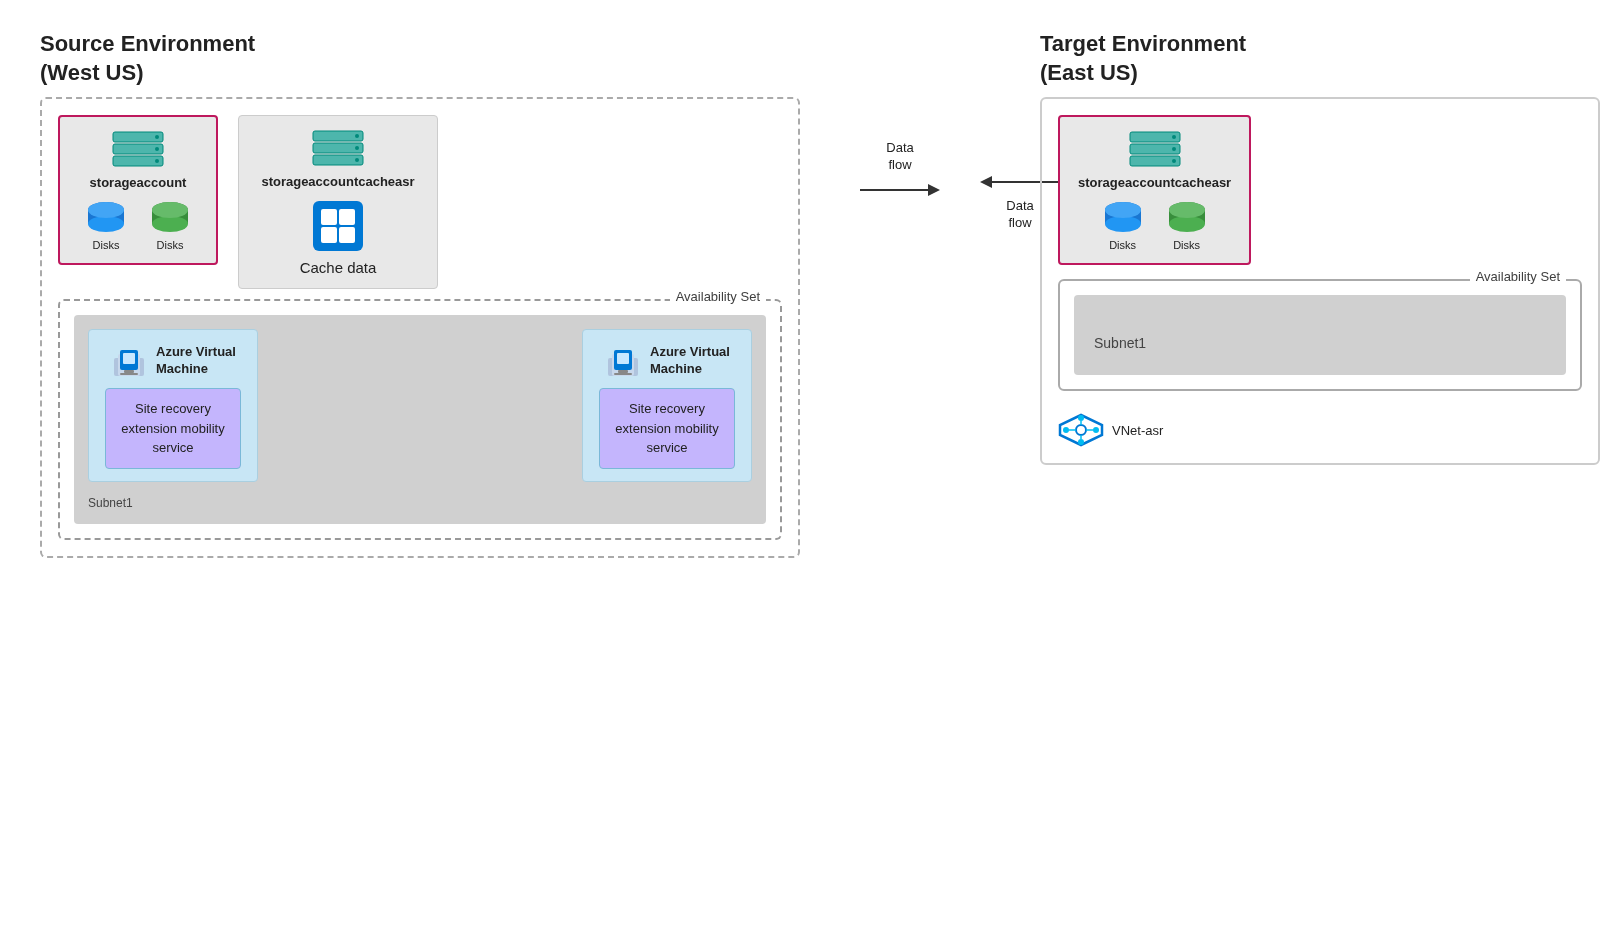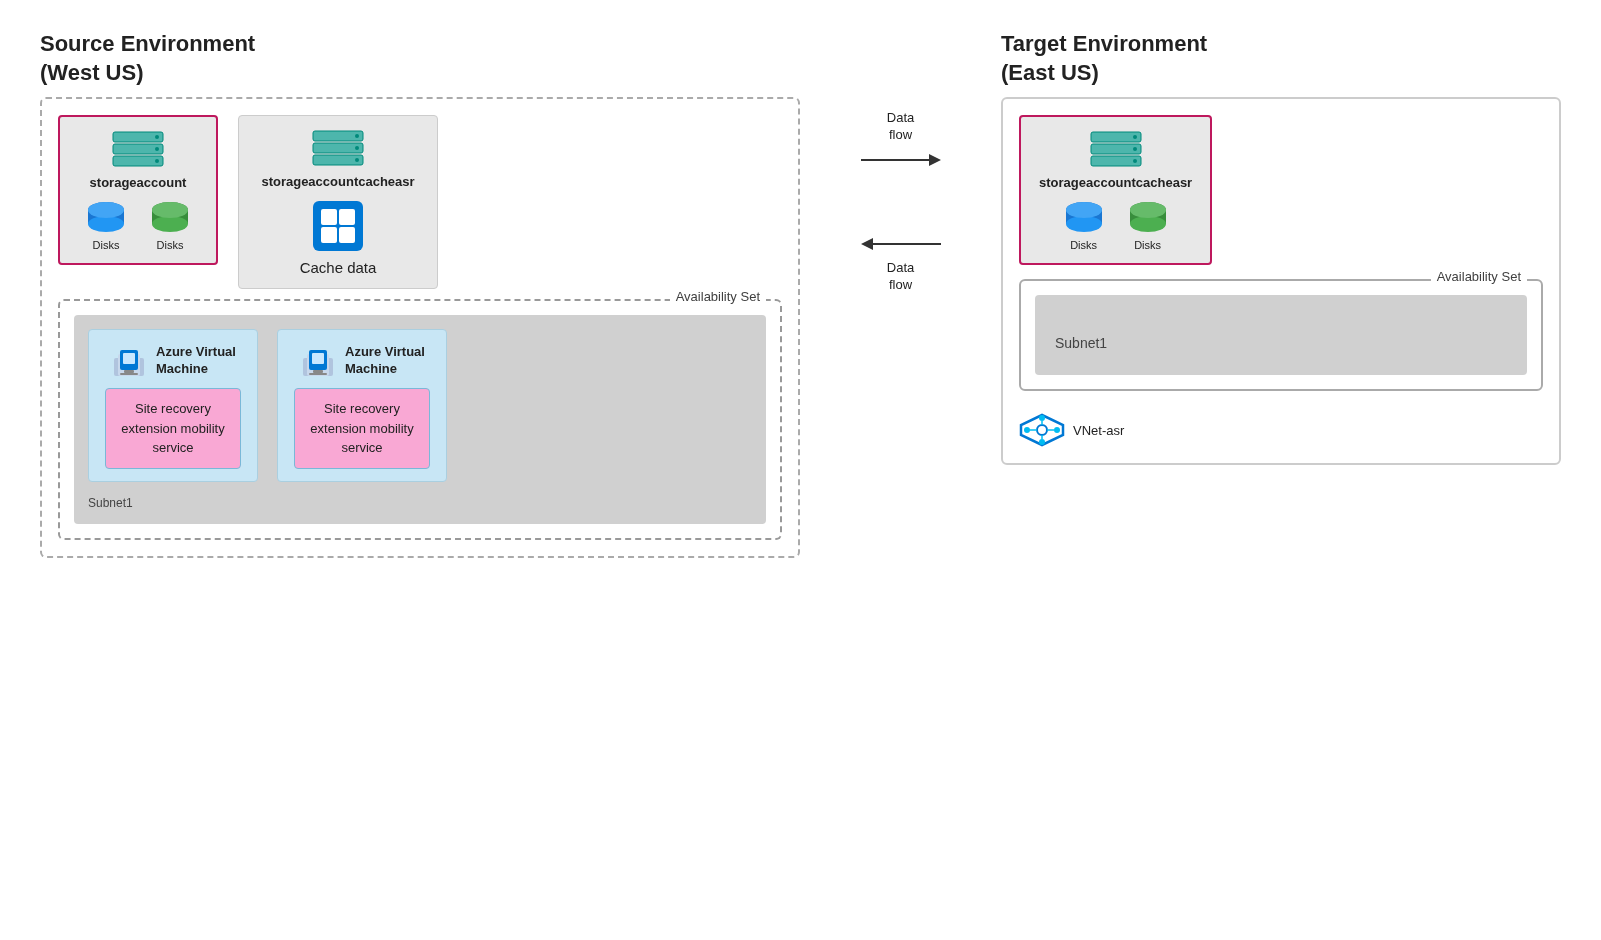--- a/index.html
+++ b/index.html
@@ -114,20 +114,21 @@
       border-radius: 4px;
       padding: 14px;
       display: flex;
       flex-direction: column;
       gap: 10px;
     }
 
     .vms-row {
       display: flex;
       gap: 19px;
+      justify-content: space-between;
     }
 
     .vm-card {
       background: #c8e6f5;
       border: 1px solid #aacfe0;
       border-radius: 4px;
       padding: 12px 16px;
       display: flex;
       flex-direction: column;
       align-items: center;
@@ -141,21 +142,21 @@
       gap: 8px;
     }
 
     .vm-title {
       font-size: 13px;
       font-weight: 600;
       line-height: 1.3;
     }
 
     .mobility-service-box {
-      background: #f9a8d4;
+      background: #c4b5fd;
       border: 1px solid #7ab8d8;
       border-radius: 4px;
       padding: 10px;
       font-size: 13px;
       text-align: center;
       line-height: 1.5;
       width: 100%;
     }
 
     .subnet-label {
@@ -222,22 +223,24 @@
       color: #444;
     }
 
     .source-side {
       display: flex;
       flex-direction: column;
     }
 
     .arrows-middle {
       display: flex;
-      flex-direction: column;
+      flex-direction: row;
+      align-items: center;
       padding-top: 80px;
+      gap: 40px;
       width: 120px;
     }
 
     .target-side {
       display: flex;
       flex-direction: column;
     }
   </style>
 </head>
 <body>

